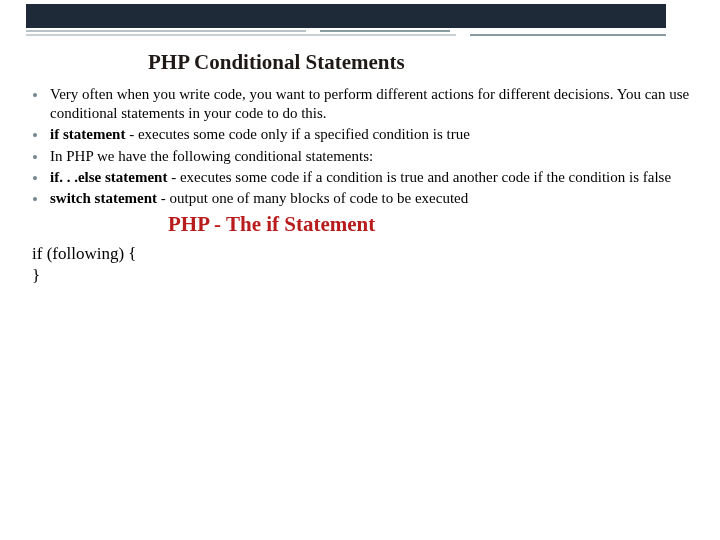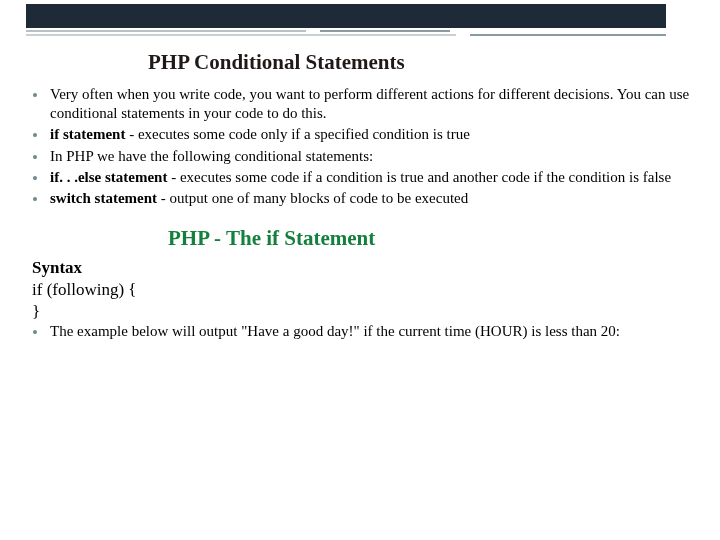--- a/index.html
+++ b/index.html
@@ -68,22 +68,22 @@
   }
   h2.title {
     font-size: 21px;
     font-weight: bold;
     color: #1f1a17;
     margin: 0 0 10px 120px;
   }
   h2.title2 {
     font-size: 21px;
     font-weight: bold;
-    color: #15803d;
-    margin: 18px 0 6px 140px;
+    color: #b91c1c;
+    margin: 4px 0 6px 140px;
   }
   ul {
     margin: 0 0 4px 0;
     padding-left: 22px;
     list-style: none;
   }
   ul li {
     position: relative;
     font-size: 15px;
     line-height: 1.28;
@@ -124,21 +124,17 @@
     <li><span>Very often when you write code, you want to perform different actions for different decisions. You can use conditional statements in your code to do this.</span></li>
     <li><b>if statement</b><span> - executes some code only if a specified condition is true</span></li>
     <li><span>In PHP we have the following conditional statements:</span></li>
     <li><b>if. . .else statement</b><span> - executes some code if a condition is true and another code if the condition is false</span></li>
     <li><b>switch statement</b><span> - output one of many blocks of code to be executed</span></li>
   </ul>
 
   <h2 class="title2">PHP - The if Statement</h2>
 
 
-  <div class="plain"><b>Syntax</b></div>
   <div class="plain">if (following) {</div>
   <div class="plain">}</div>
 
-  <ul>
-    <li><span>The example below will output "Have a good day!" if the current time (HOUR) is less than 20:</span></li>
-  </ul>
 
 </div>
 
 </body></html>

